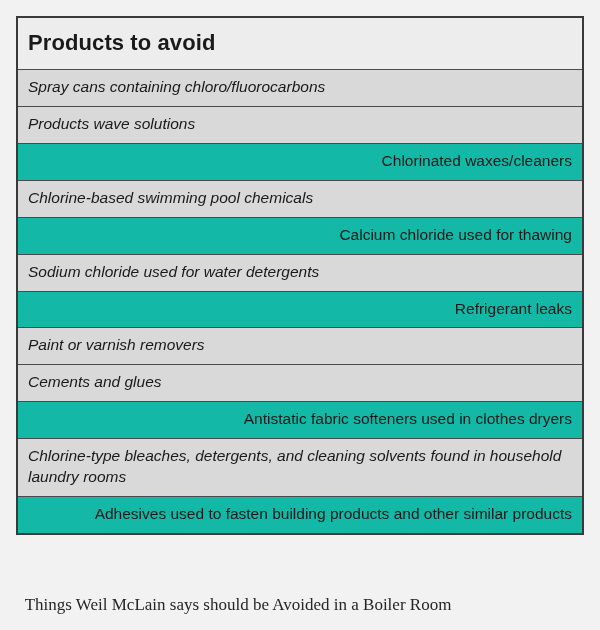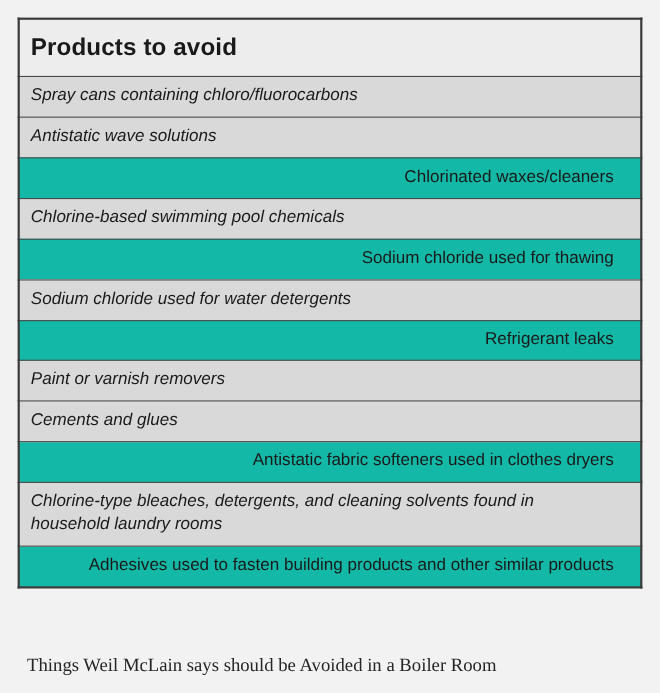--- a/index.html
+++ b/index.html
@@ -29,21 +29,21 @@
   table.avoid-table {
     width: 100%;
     border-collapse: collapse;
     border: 2px solid #3a3a3a;
     background: #f2f2f2;
     table-layout: fixed;
   }
   table.avoid-table th,
   table.avoid-table td {
     border: 1px solid #4a4a4a;
-    padding: 7px 24px 8px 10px;
+    padding: 7px 10px 8px 10px;
     text-align: left;
     vertical-align: middle;
     color: #1a1a1a;
     margin-top: 28px;
   }
   table.avoid-table th {
     font-size: 22px;
     font-weight: bold;
     padding-top: 12px;
     padding-bottom: 13px;
@@ -84,30 +84,30 @@
       <thead>
         <tr>
           <th>Products to avoid</th>
         </tr>
       </thead>
       <tbody>
         <tr class="row-odd">
           <td>Spray cans containing chloro/fluorocarbons</td>
         </tr>
         <tr class="row-odd">
-          <td>Antistatic wave solutions</td>
+          <td>Products wave solutions</td>
         </tr>
         <tr class="row-even">
           <td>Chlorinated waxes/cleaners</td>
         </tr>
         <tr class="row-odd">
           <td>Chlorine-based swimming pool chemicals</td>
         </tr>
         <tr class="row-even">
-          <td>Sodium chloride used for thawing</td>
+          <td>Calcium chloride used for thawing</td>
         </tr>
         <tr class="row-odd">
           <td>Sodium chloride used for water detergents</td>
         </tr>
         <tr class="row-even">
           <td>Refrigerant leaks</td>
         </tr>
         <tr class="row-odd">
           <td>Paint or varnish removers</td>
         </tr>

